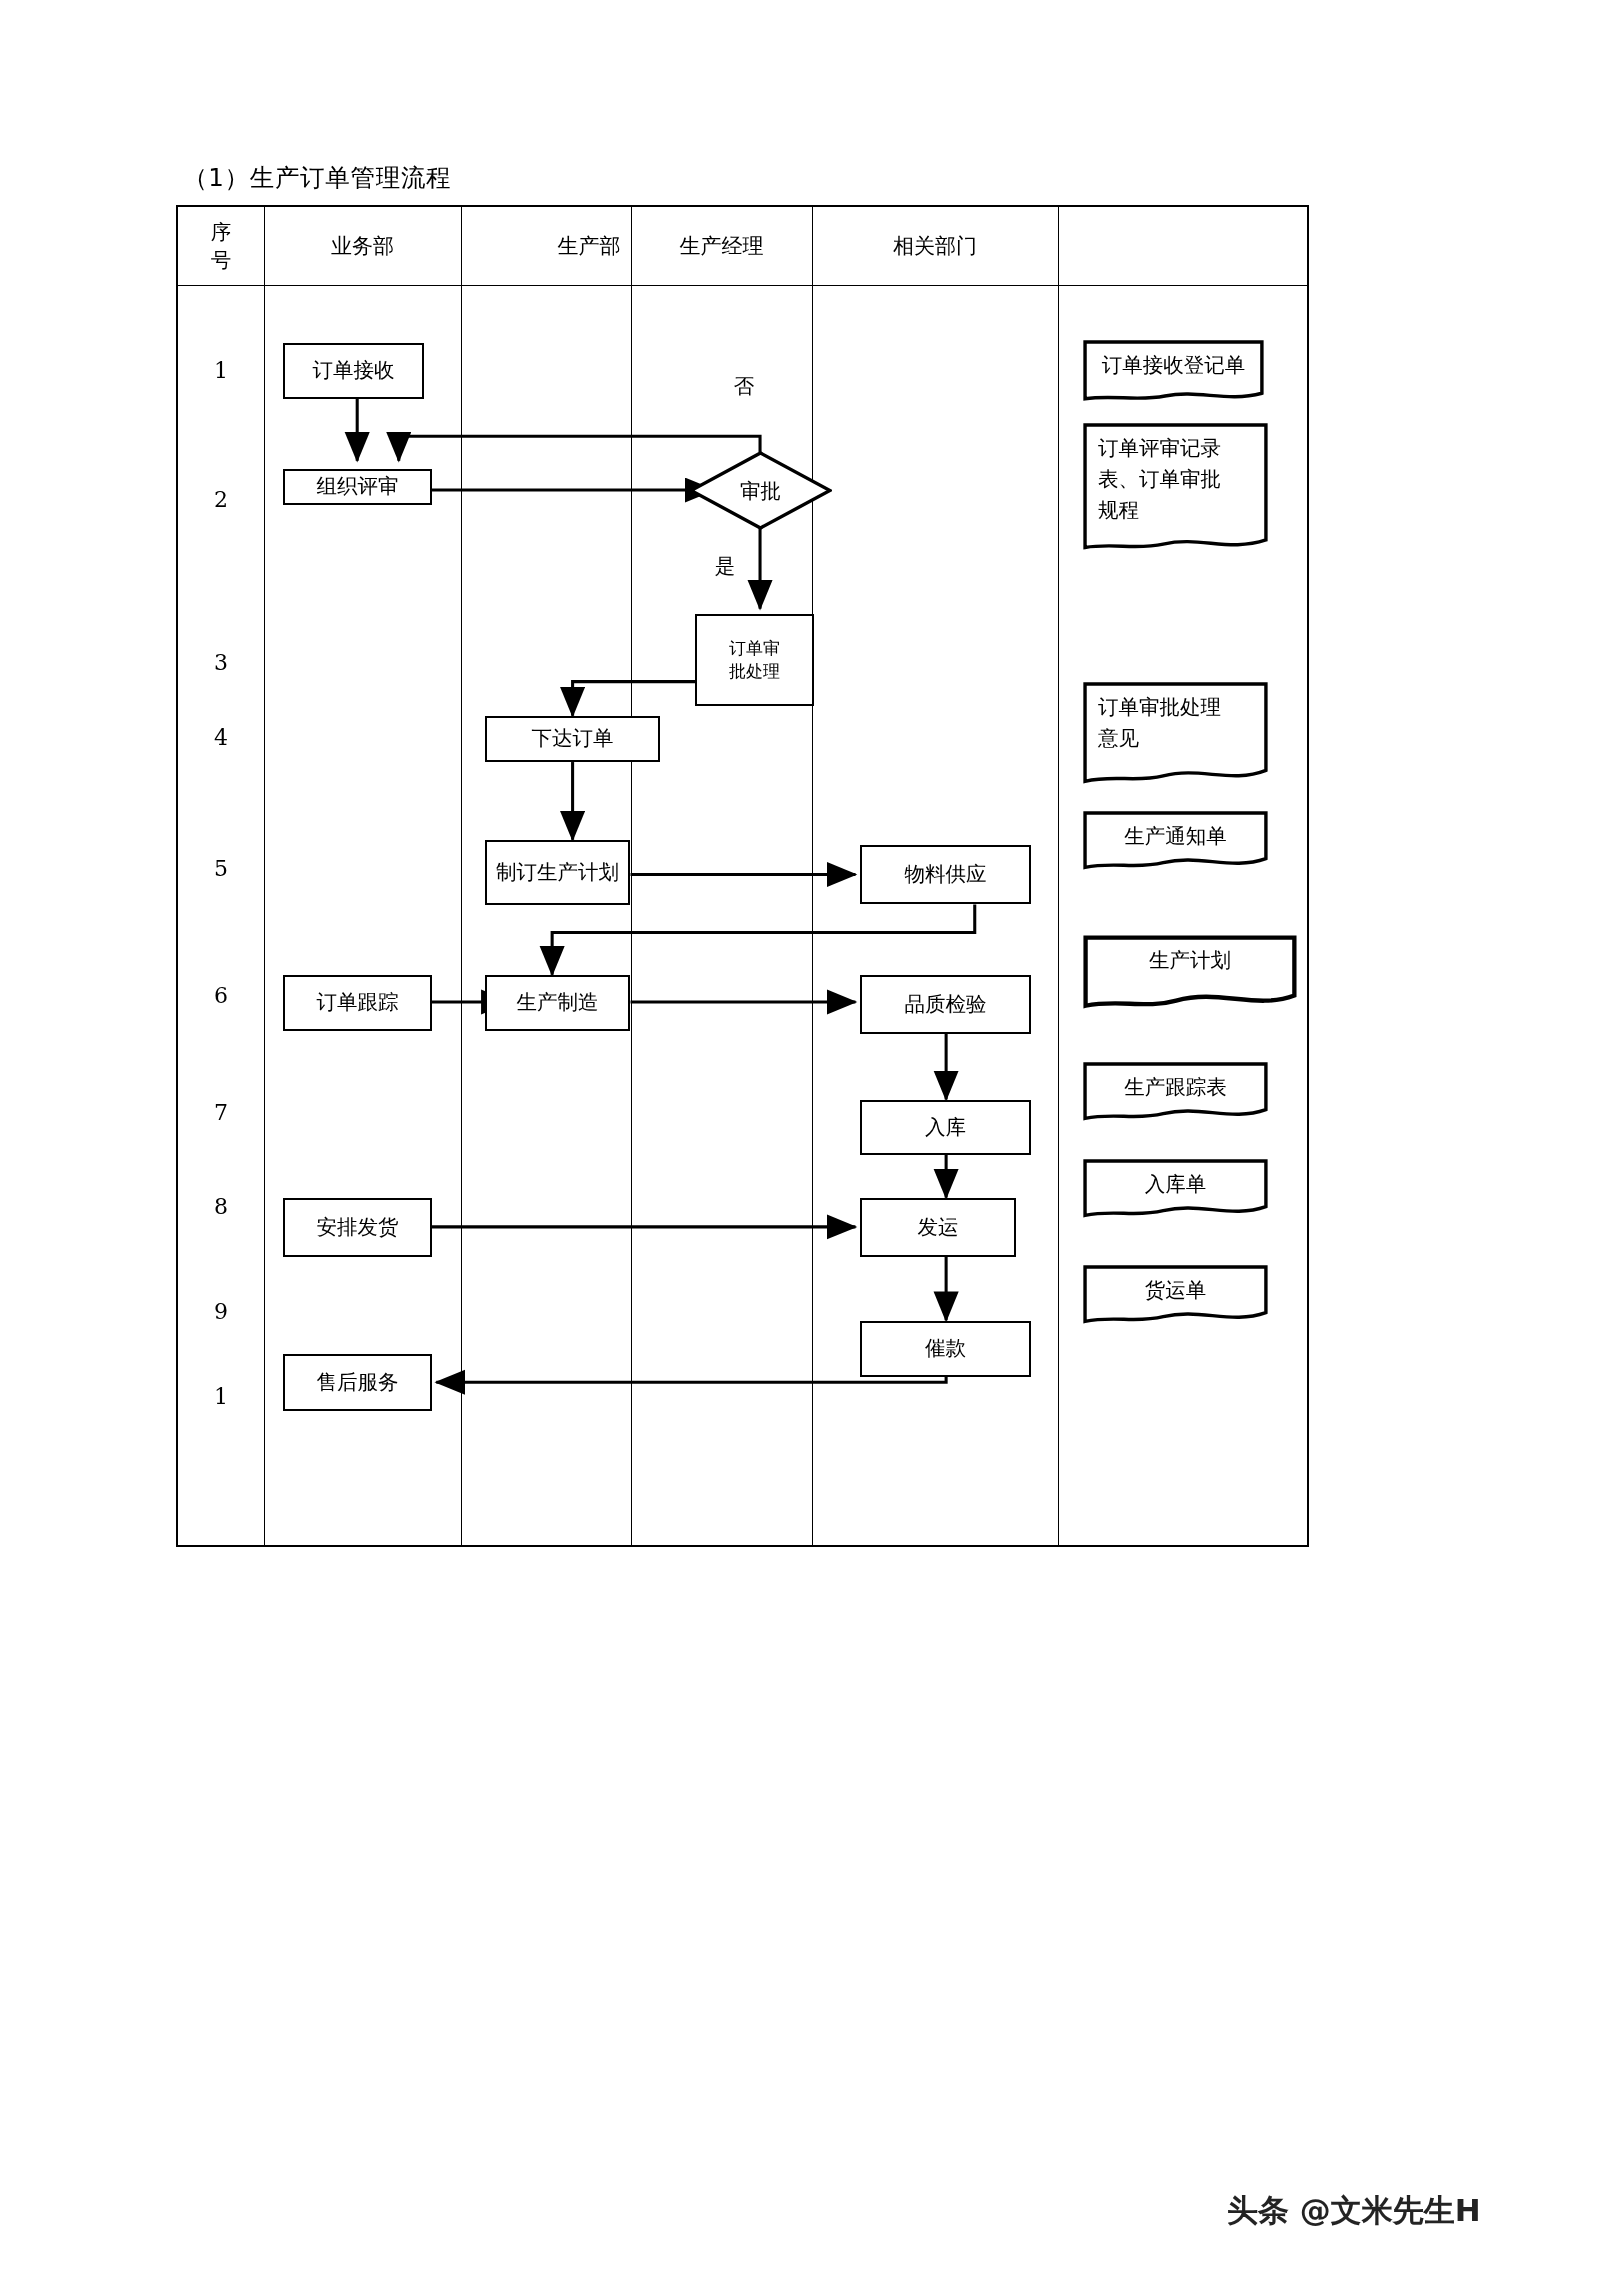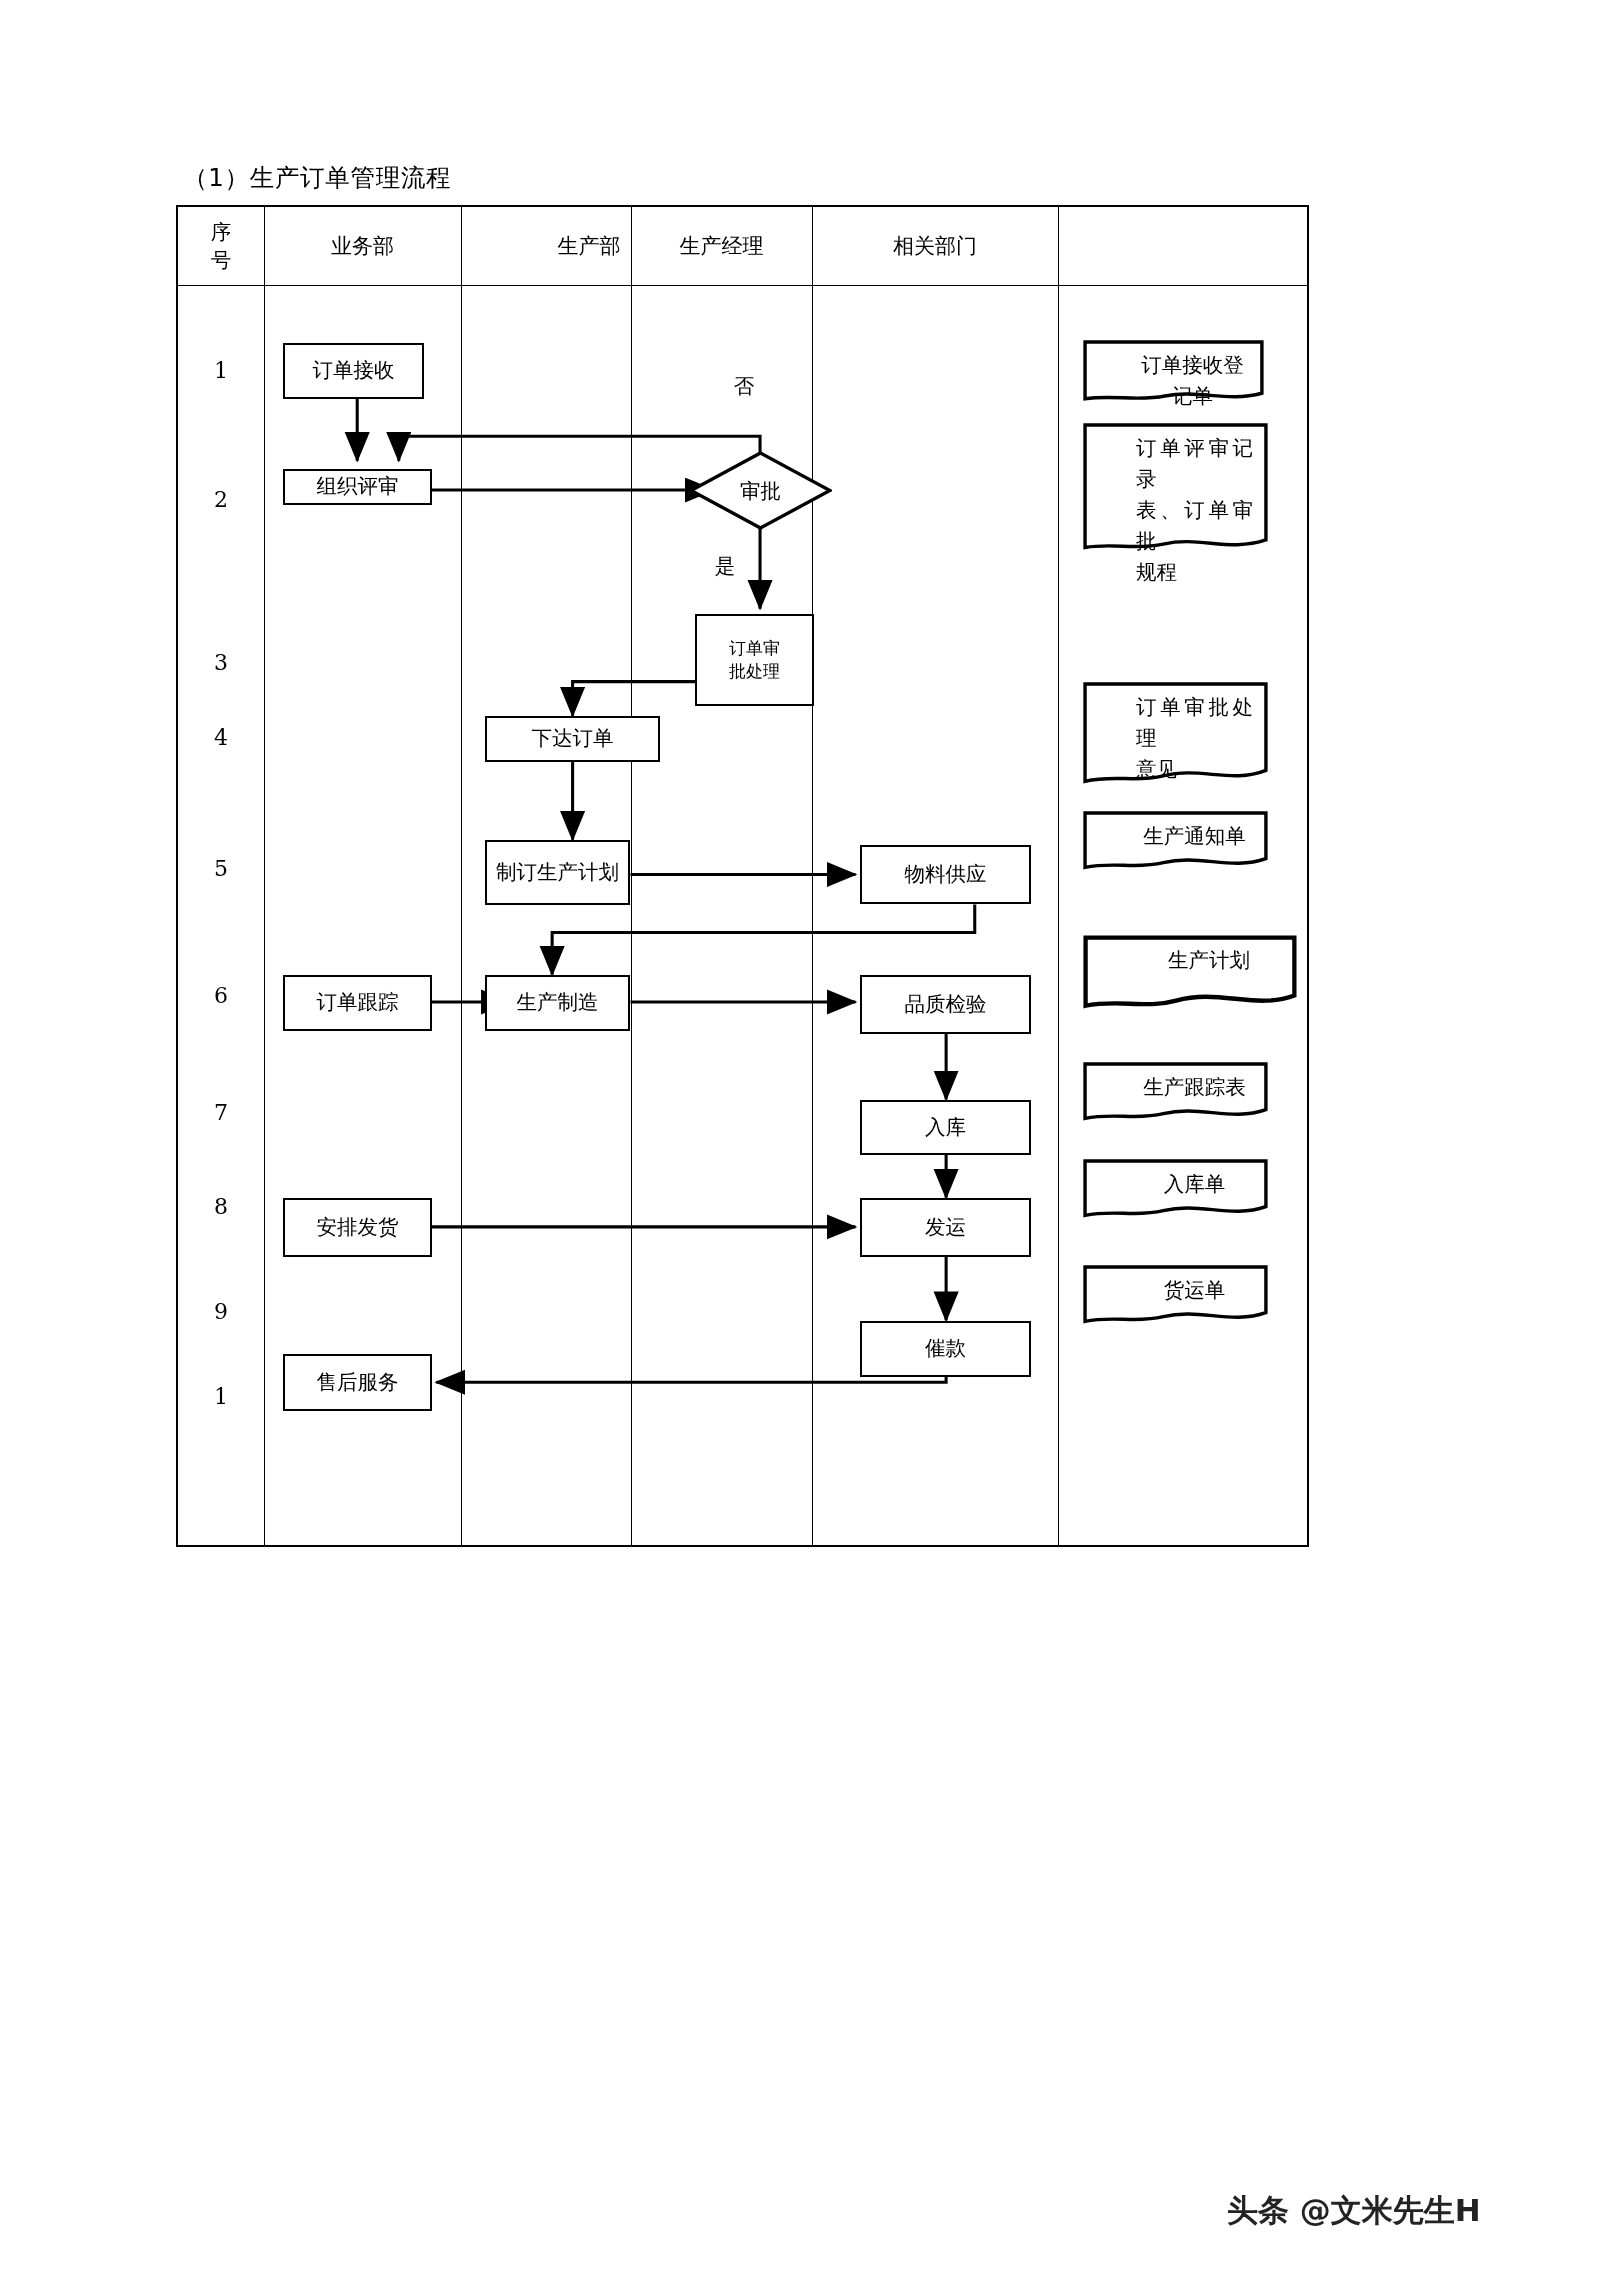--- a/index.html
+++ b/index.html
@@ -37,21 +37,21 @@
   .diamond{position:absolute;z-index:4;}
   .diamond .dshape{position:absolute;inset:0;}
   .diamond .dlabel{
     position:absolute;inset:0;display:flex;align-items:center;justify-content:center;
     font-size:20.5px;
   }
   
   .docshape{position:absolute;z-index:4;}
   .docshape .dtxt{
     position:absolute;left:0;right:0;top:0;box-sizing:border-box;
-    padding:9.5px 11px 0 11px;font-size:20.5px;line-height:1.52;text-align:center;margin-left:38px;
+    padding:9.5px 11px 0 11px;font-size:20.5px;line-height:1.52;text-align:center;
   }
   .docshape.justify .dtxt{text-align:justify;text-align-last:left;text-justify:inter-character;padding-left:15px;padding-right:15px;}
   
   .conn{position:absolute;z-index:2;}
   .elabel{position:absolute;font-size:20.5px;z-index:5;background:#fff;padding:0 2.7px;}
   #watermark{
     position:absolute;left:1227px;top:2190px;font-size:31px;color:#111;
     white-space:nowrap;font-weight:bold;opacity:.92;
   }
 </style>
@@ -152,21 +152,21 @@
 </div>
 
 <div class="pbox" style="left:485px;top:716px;width:175px;height:46px;">下达订单</div>
 <div class="pbox" style="left:485px;top:840px;width:145px;height:65px;">制订生产计划</div>
 <div class="pbox" style="left:860px;top:845px;width:171px;height:59px;">物料供应</div>
 <div class="pbox" style="left:283px;top:975px;width:149px;height:56px;">订单跟踪</div>
 <div class="pbox" style="left:485px;top:975px;width:145px;height:56px;">生产制造</div>
 <div class="pbox" style="left:860px;top:975px;width:171px;height:59px;">品质检验</div>
 <div class="pbox" style="left:860px;top:1100px;width:171px;height:55px;">入库</div>
 <div class="pbox" style="left:283px;top:1198px;width:149px;height:59px;">安排发货</div>
-<div class="pbox" style="left:860px;top:1198px;width:171px;height:59px;">发运</div>
+<div class="pbox" style="left:860px;top:1198px;width:156px;height:59px;">发运</div>
 <div class="pbox" style="left:860px;top:1321px;width:171px;height:56px;">催款</div>
 <div class="pbox" style="left:283px;top:1354px;width:149px;height:57px;">售后服务</div>
 
 <div class="docshape" style="left:1083px;top:340px;width:181px;height:67px;">
   <svg viewBox="0 0 265 98" preserveAspectRatio="none" style="position:absolute;inset:0;">
     <path d="M3,3 L262,3 L262,78 C210,92 170,72 120,82 C80,90 45,80 3,86 Z" fill="#fff" stroke="#000" stroke-width="5"></path>
   </svg>
   <div class="dtxt">订单接收登记单</div>
 </div>
 

